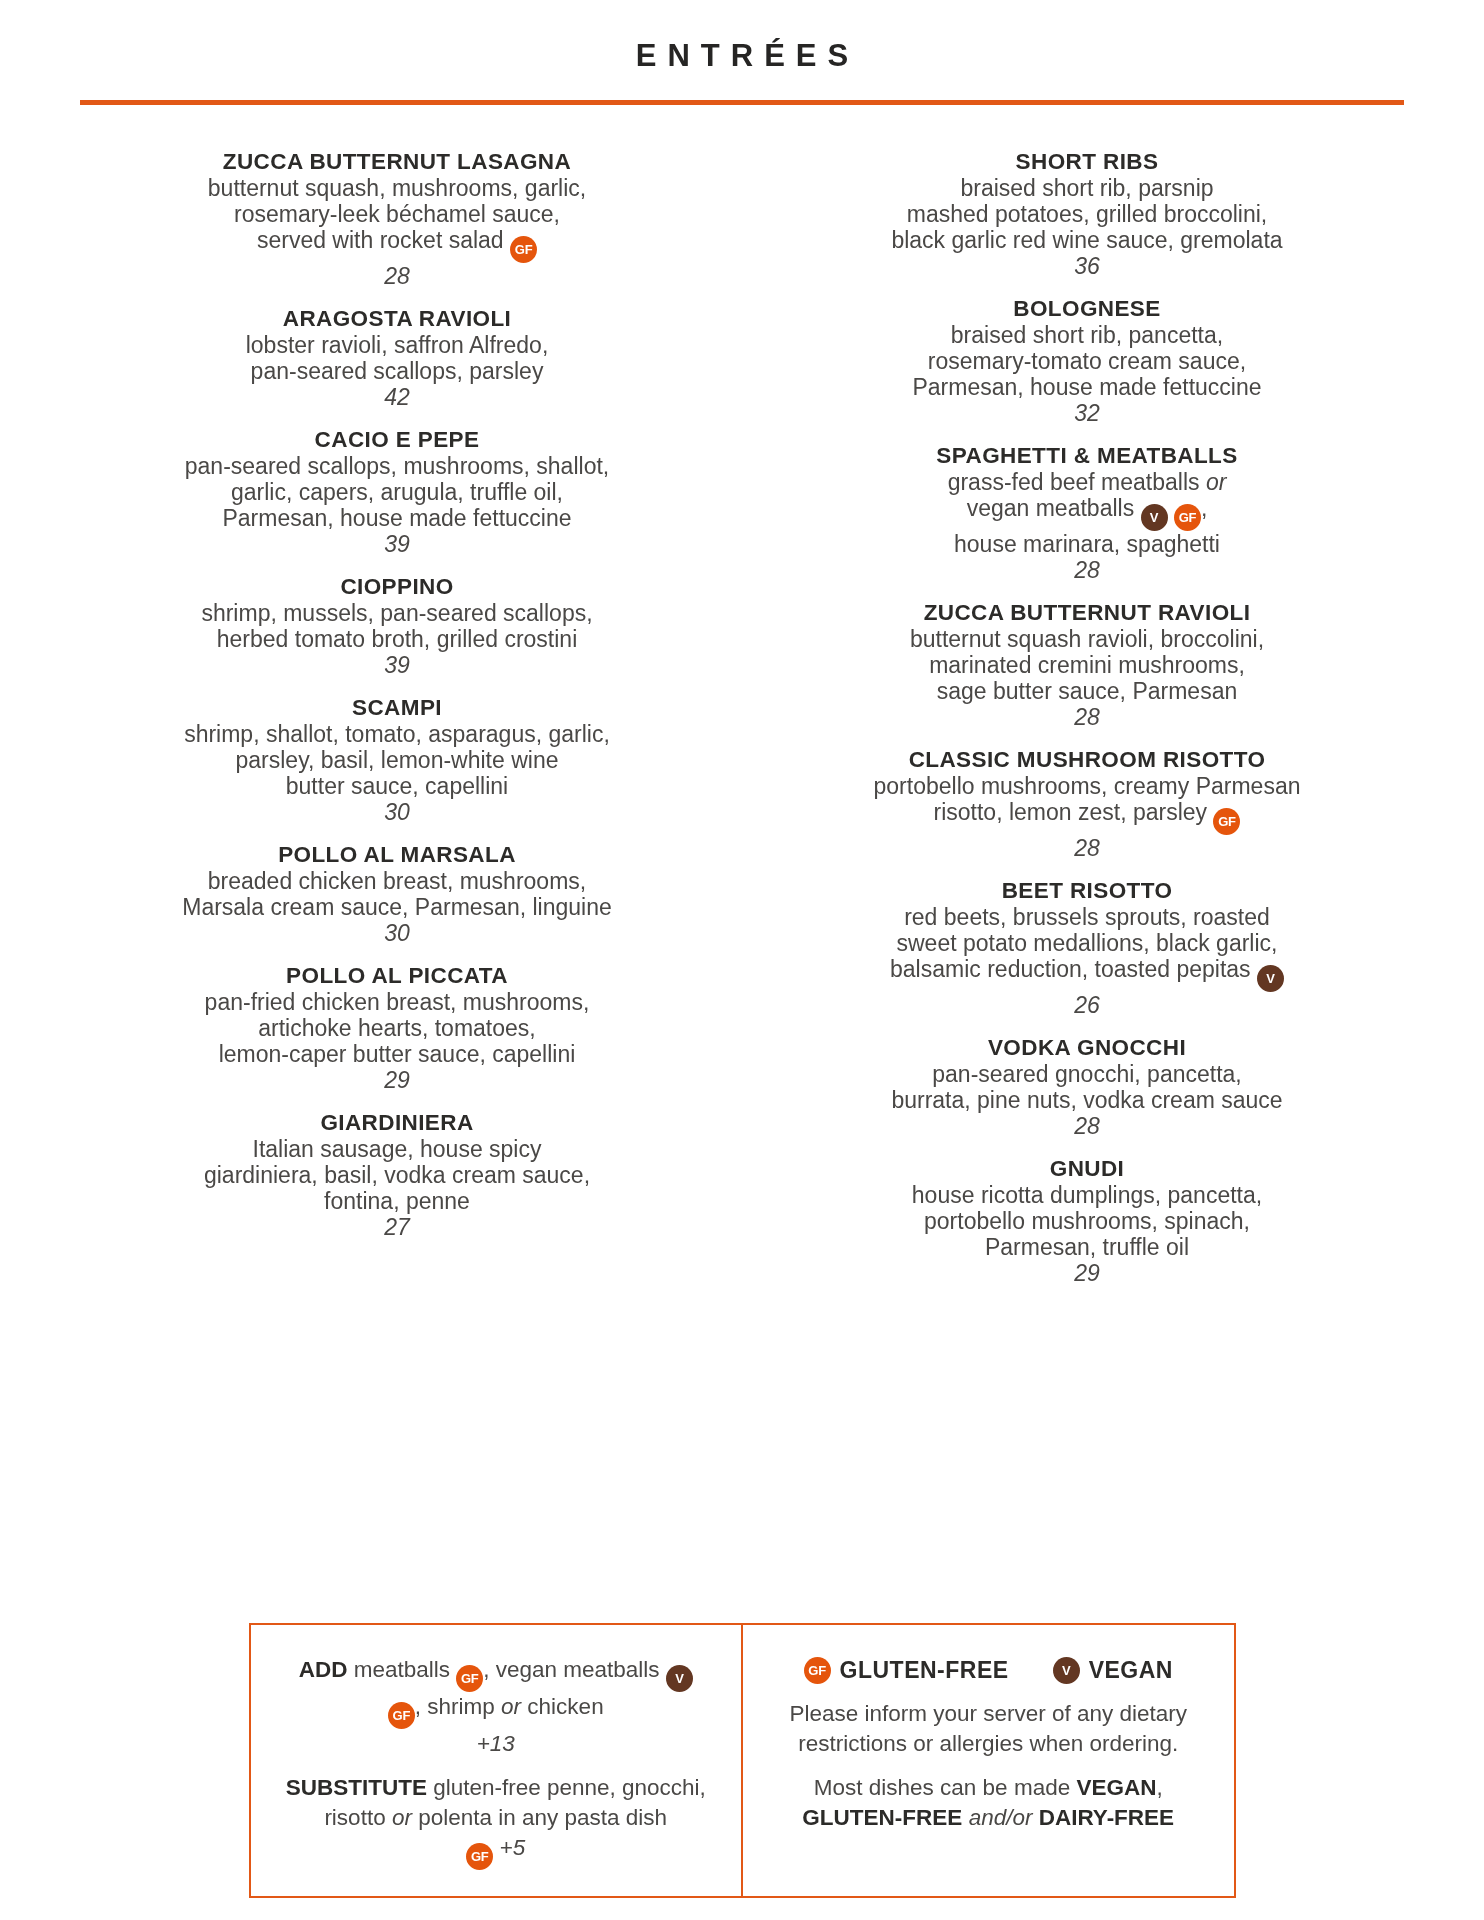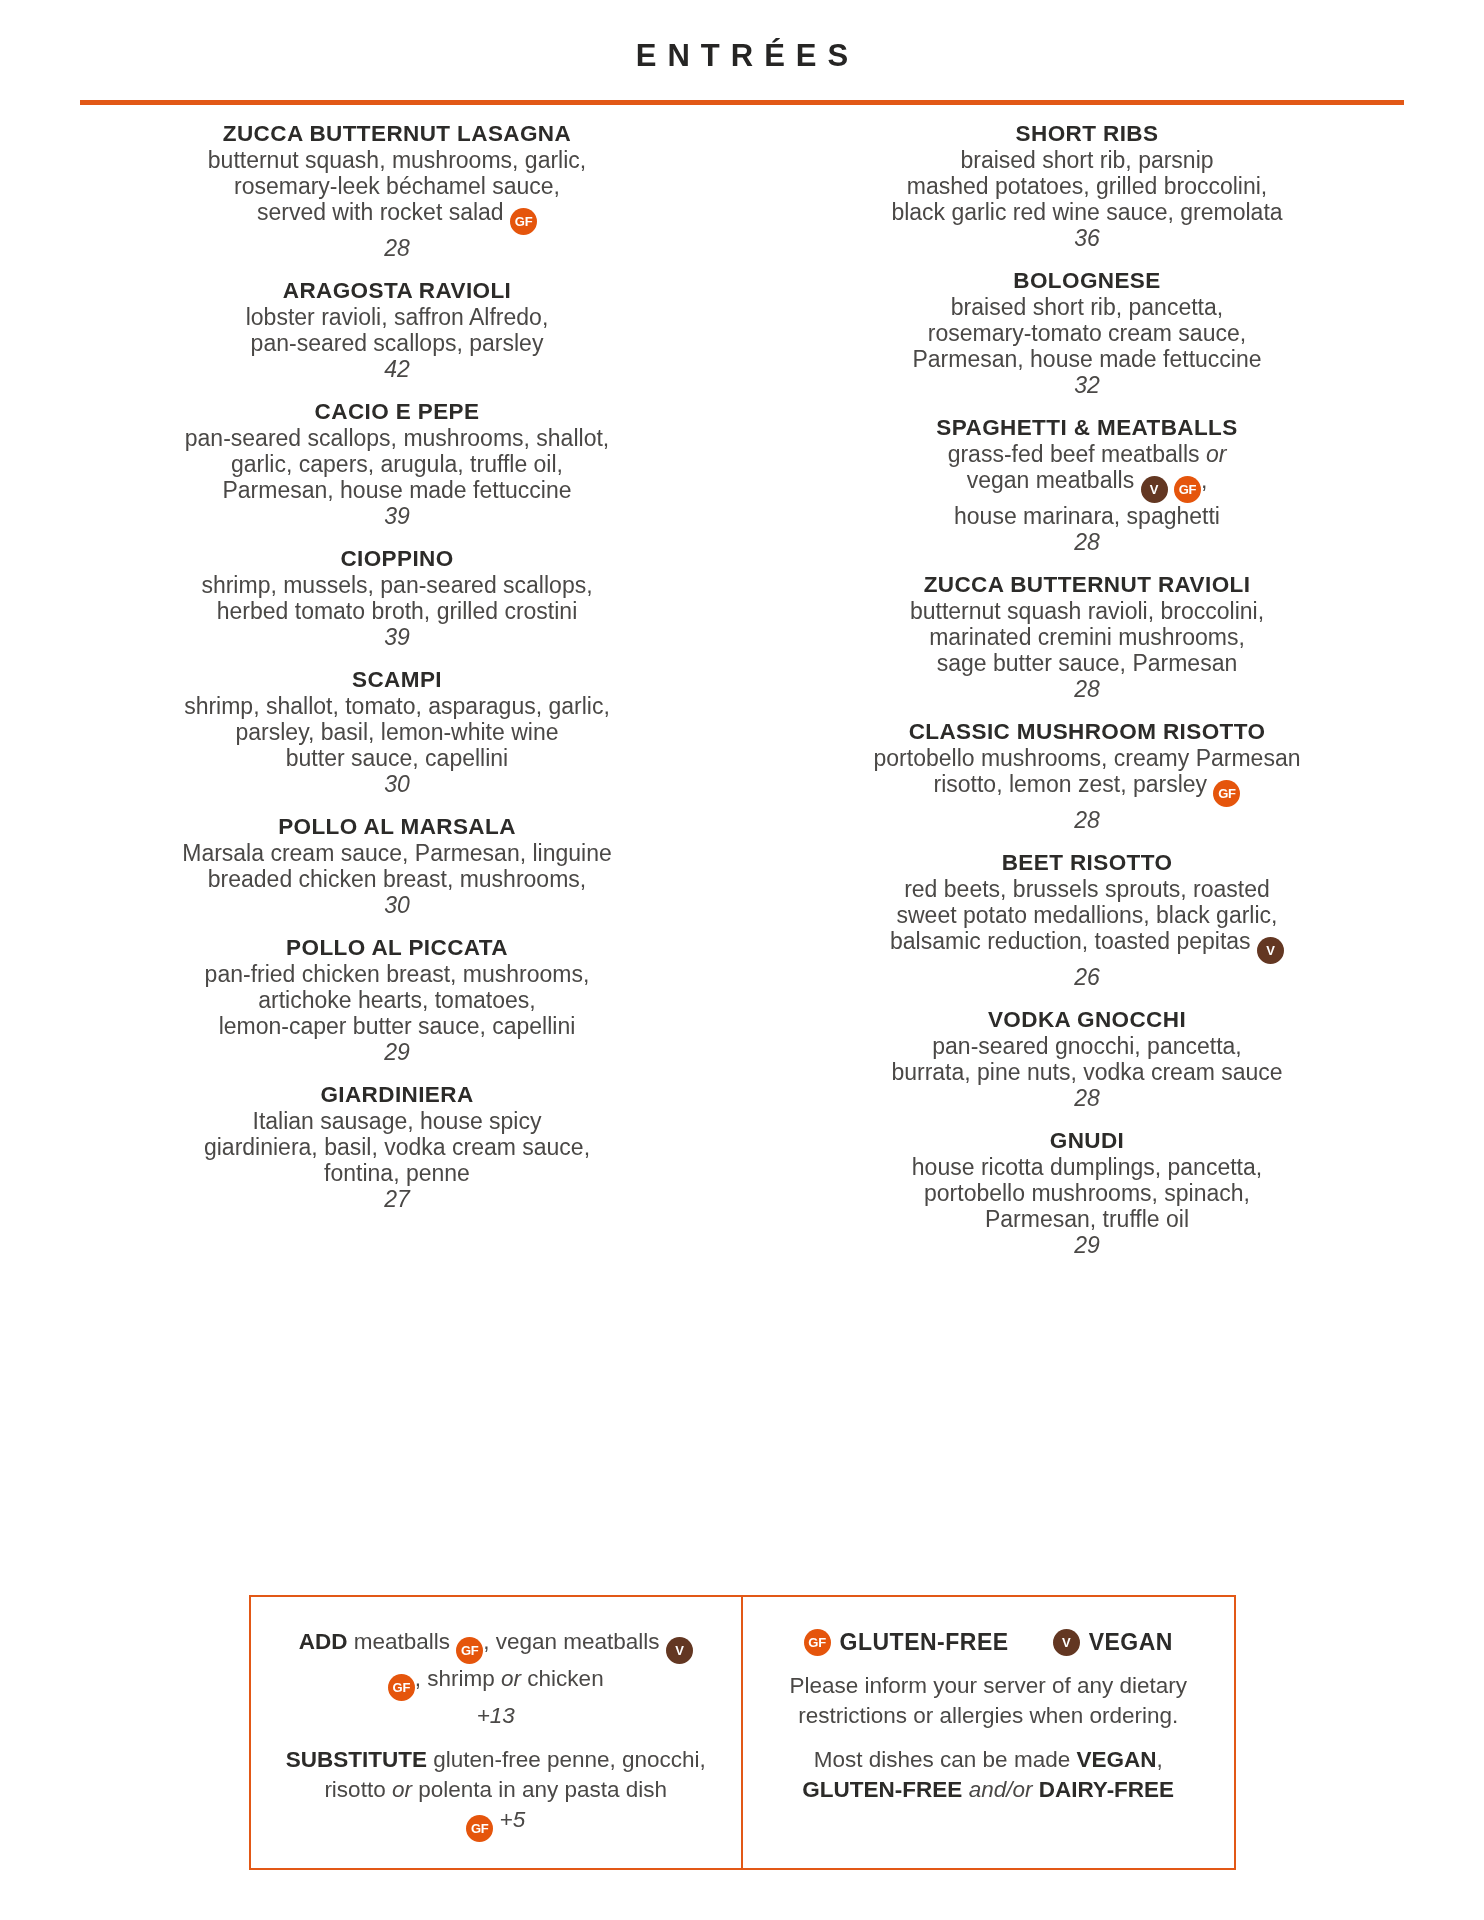--- a/index.html
+++ b/index.html
@@ -17,21 +17,21 @@
     color:var(--body);
   }
   .page{position:relative;width:1484px;height:1920px;overflow:hidden;background:#fff;}
   .header{padding-top:38px;text-align:center;}
   .title{
     font-size:31px;font-weight:700;letter-spacing:11px;
     color:#262524;text-indent:11px;
   }
   .rule{width:1324px;height:5px;background:var(--accent);margin:26px auto 0;}
   .columns{
-    display:flex;width:1324px;margin:0 auto;padding-top:16px;gap:56px;
+    display:flex;width:1324px;margin:0 auto;padding-top:44px;gap:56px;
   }
   .col{flex:1;min-width:0;}
   .item{
     text-align:center;font-size:23px;line-height:26px;margin-bottom:17px;
   }
   .item-name{
     font-weight:700;color:var(--ink);letter-spacing:0.4px;font-size:22.5px;
   }
   .item-desc{color:var(--body);}
   .price{font-style:italic;color:var(--body);}
@@ -122,22 +122,22 @@
             <div>shrimp, shallot, tomato, asparagus, garlic,</div>
             <div>parsley, basil, lemon-white wine</div>
             <div>butter sauce, capellini</div>
           </div>
     <div class="price">30</div>
   </div>
 
   <div class="item">
     <div class="item-name">POLLO AL MARSALA</div>
     <div class="item-desc">
+            <div>breaded chicken breast, mushrooms,</div>
             <div>Marsala cream sauce, Parmesan, linguine</div>
-            <div>breaded chicken breast, mushrooms,</div>
           </div>
     <div class="price">30</div>
   </div>
 
   <div class="item">
     <div class="item-name">POLLO AL PICCATA</div>
     <div class="item-desc">
             <div>pan-fried chicken breast, mushrooms,</div>
             <div>artichoke hearts, tomatoes,</div>
             <div>lemon-caper butter sauce, capellini</div>

